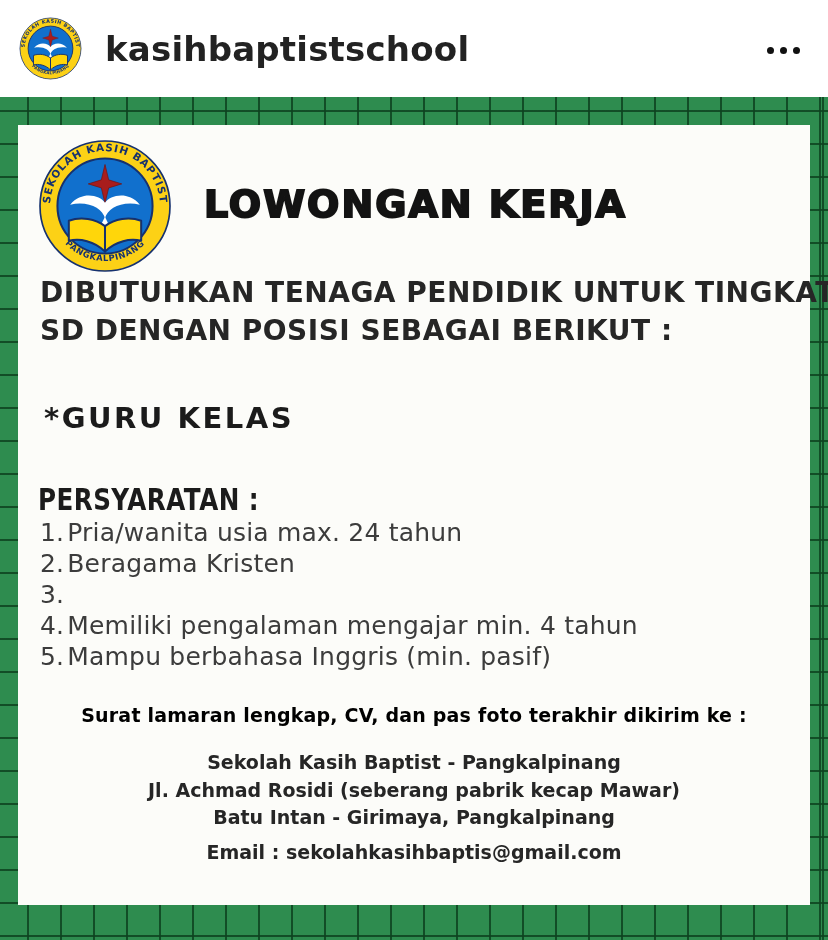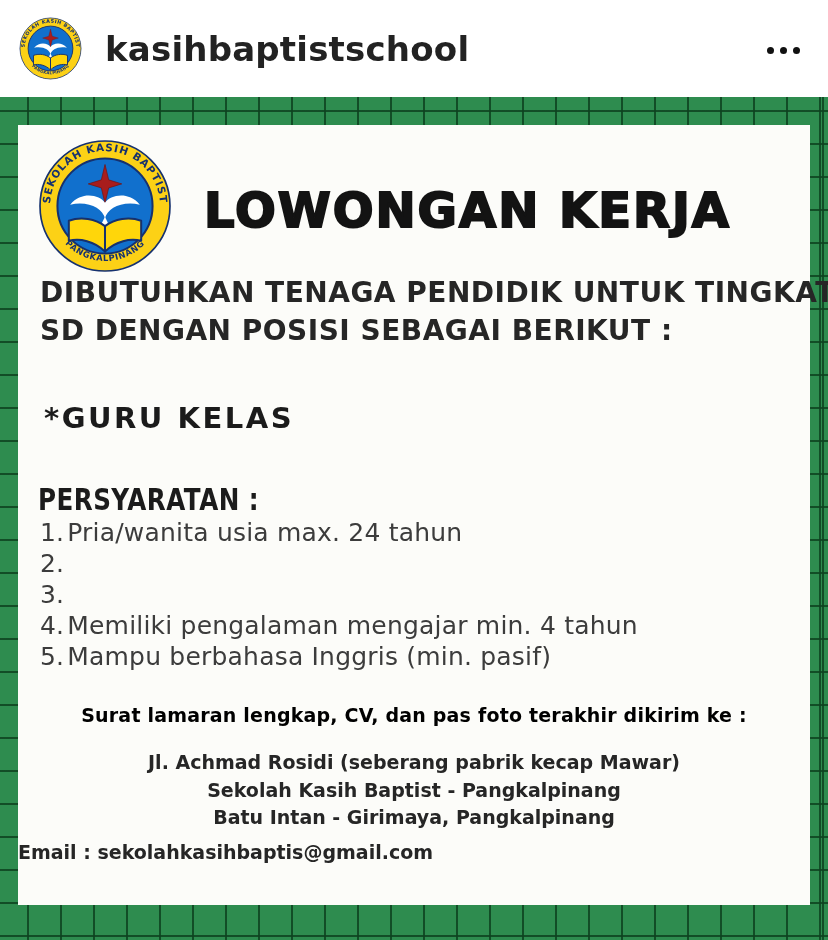--- a/index.html
+++ b/index.html
@@ -25,21 +25,21 @@
            background-image:
              repeating-linear-gradient(90deg, rgba(13,66,31,0.85) 0 2px, transparent 2px 33px),
              repeating-linear-gradient(0deg,  rgba(13,66,31,0.85) 0 2px, transparent 2px 33px);
            background-position:-6px -3px; }
   .paper { position:absolute; left:18px; right:18px; top:28px; bottom:35px;
            background:#fcfcf9; }
 
   .logo-big { position:absolute; left:20px; top:14px; width:134px; height:134px; }
   .logo-big svg { width:100%; height:100%; display:block; }
 
-  .flyer-title { position:absolute; left:186px; top:57px; font-size:48px; font-weight:bold;
+  .flyer-title { position:absolute; left:186px; top:57px; font-size:38px; font-weight:bold;
                  color:#131313; letter-spacing:2px; -webkit-text-stroke:2px #131313;
                  white-space:nowrap; }
 
   .intro { position:absolute; left:22px; top:149px; font-size:28px; font-weight:bold;
            color:#262626; line-height:38px; letter-spacing:0.5px; white-space:nowrap; }
 
   .position-line { position:absolute; left:26px; top:276px; font-size:29px; font-weight:bold;
                    color:#1b1b1b; letter-spacing:2.5px; white-space:nowrap;text-align:center; }
 
   .req-heading { position:absolute; left:20px; top:356px; font-size:28px; font-weight:bold;
@@ -48,21 +48,21 @@
 
   .req-list { position:absolute; left:22px; top:392px; list-style:none; }
   .req-list li { display:flex; font-size:25px; color:#3c3c3c; line-height:31px;
                  letter-spacing:0.2px; white-space:nowrap; }
   .req-list .num { margin-right:3px; }
 
   .send-instruction { position:absolute; left:0; width:100%; top:579px; text-align:center;
                       font-size:19px; font-weight:bold; color:#000000; letter-spacing:0.2px; }
   .address-block { position:absolute; left:0; width:100%; top:624px; text-align:center;
                    font-size:19px; font-weight:bold; color:#262626; line-height:27.5px; }
-  .email-line { position:absolute; left:0; width:100%; top:716px; 
+  .email-line { position:absolute; left:0; width:100%; top:716px; text-align:center;
                 font-size:19px; font-weight:bold; color:#262626; }
 
   .hidden-defs { position:absolute; width:0; height:0; overflow:hidden; }
 </style>
 </head>
 <body>
 
 <svg class="hidden-defs" aria-hidden="true">
   <symbol id="school-logo" viewBox="0 0 200 200">
     <circle cx="100" cy="100" r="97" fill="#fcd116" stroke="#16316e" stroke-width="2.5"></circle>
@@ -126,39 +126,40 @@
 
       <div class="req-heading">PERSYARATAN :</div>
 
       <ul class="req-list">
         <li>
           <span class="num">1.</span>
           <span>Pria/wanita usia max. 24 tahun</span>
         </li>
         <li>
           <span class="num">2.</span>
+          <span>Beragama Kristen</span>
         </li>
         <li>
           <span class="num">3.</span>
         </li>
         <li>
           <span class="num">4.</span>
           <span>Memiliki pengalaman mengajar min. 4 tahun</span>
         </li>
         <li>
           <span class="num">5.</span>
           <span>Mampu berbahasa Inggris (min. pasif)</span>
         </li>
       </ul>
 
       <div class="send-instruction">Surat lamaran lengkap, CV, dan pas foto terakhir dikirim ke :</div>
 
       <div class="address-block">
+        <div>Sekolah Kasih Baptist - Pangkalpinang</div>
         <div>Jl. Achmad Rosidi (seberang pabrik kecap Mawar)</div>
-        <div>Sekolah Kasih Baptist - Pangkalpinang</div>
         <div>Batu Intan - Girimaya, Pangkalpinang</div>
       </div>
 
       <div class="email-line">Email : sekolahkasihbaptis@gmail.com</div>
 
     </div>
   </div>
 </div>
 
 </body></html>

